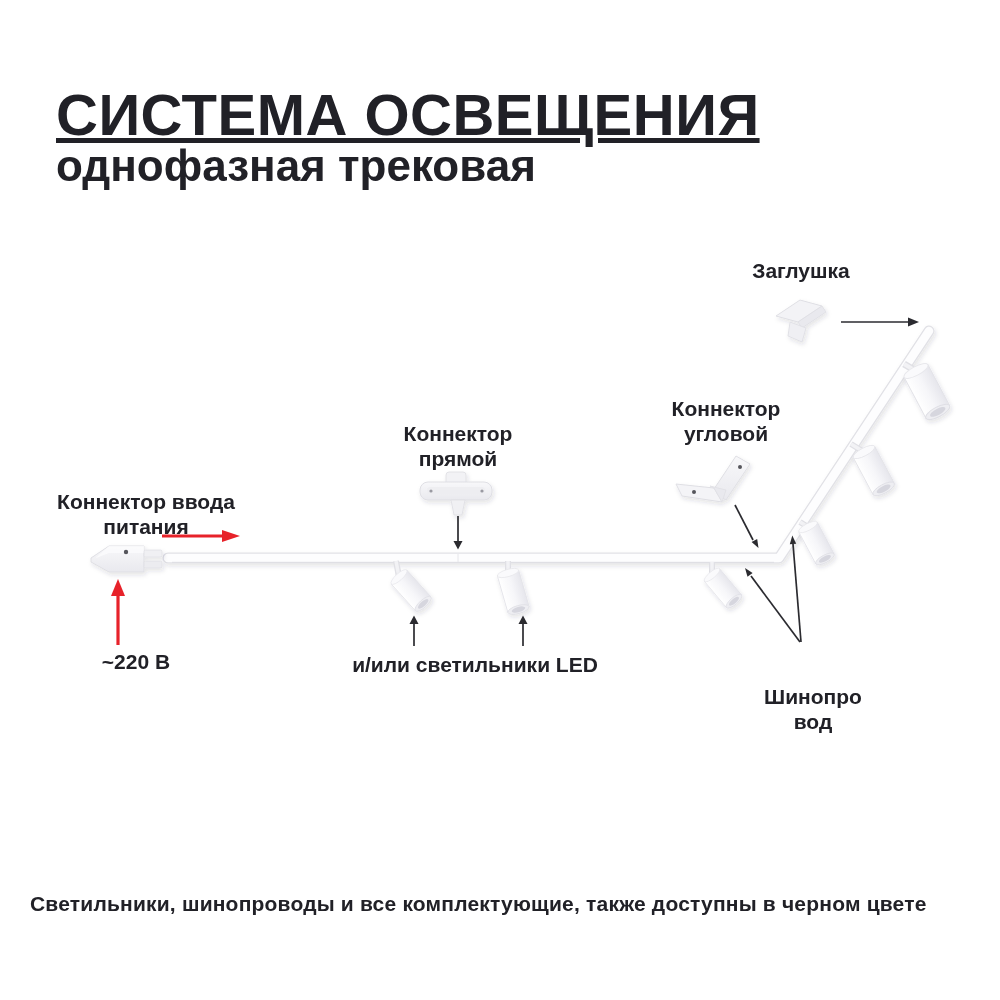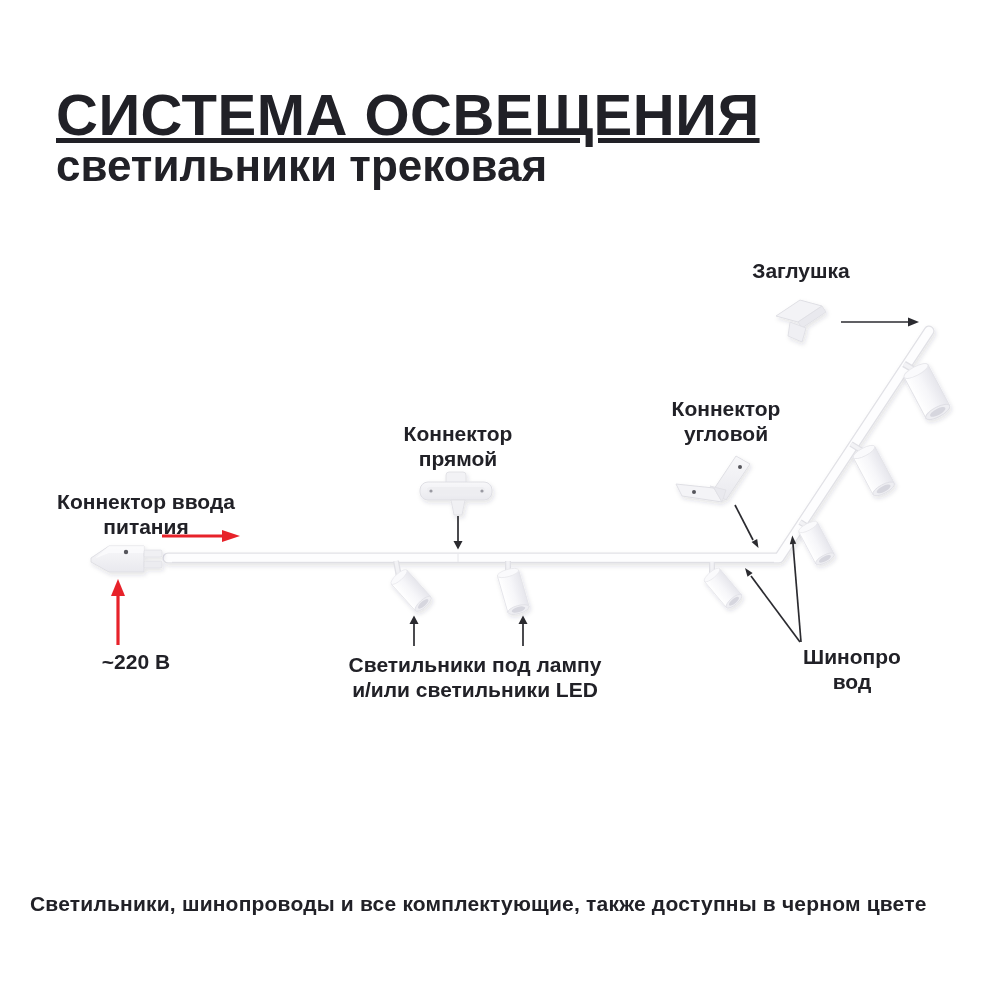--- a/index.html
+++ b/index.html
@@ -11,21 +11,21 @@
   .diagram svg{position:absolute;left:0;top:0;}
   .lbl{position:absolute;transform:translateX(-50%);text-align:center;font-weight:800;font-size:21px;line-height:25px;color:var(--text_dark,#26262c);white-space:nowrap;}
   .footer-note{position:absolute;left:30px;top:871px;font-size:21px;font-weight:800;letter-spacing:.2px;color:var(--text_dark,#26262c);white-space:nowrap;}
 </style>
 </head>
 <body>
 
 <div class="page">
 
   <h1 class="title">СИСТЕМА ОСВЕЩЕНИЯ</h1>
-  <h2 class="subtitle">светильники трековая</h2>
+  <h2 class="subtitle">однофазная трековая</h2>
 
   <div class="diagram">
 
     <svg width="1000" height="1000" viewBox="0 0 1000 1000">
       <defs>
         <linearGradient id="lampGrad" x1="0" y1="0" x2="1" y2="0">
           <stop offset="0" stop-color="#ffffff"></stop>
           <stop offset="0.5" stop-color="#f6f6f9"></stop>
           <stop offset="1" stop-color="#e6e6ec"></stop>
         </linearGradient>
@@ -172,25 +172,24 @@
     <div class="lbl" style="left:146px;top:489px;">
       <div>Коннектор ввода</div>
       <div>питания</div>
     </div>
 
     <div class="lbl" style="left:136px;top:649px;">
       <div>~220 В</div>
     </div>
 
     <div class="lbl" style="left:475px;top:652px;">
-      <div>Светильники под лампу</div>
       <div>и/или светильники LED</div>
     </div>
 
-    <div class="lbl" style="left:813px;top:644px;margin-left:39px;">
+    <div class="lbl" style="left:813px;top:684px;">
       <div>Шинопро</div>
       <div>вод</div>
     </div>
 
   </div>
 
   <p class="footer-note">Светильники, шинопроводы и все комплектующие, также доступны в черном цвете</p>
 
 </div>
 

